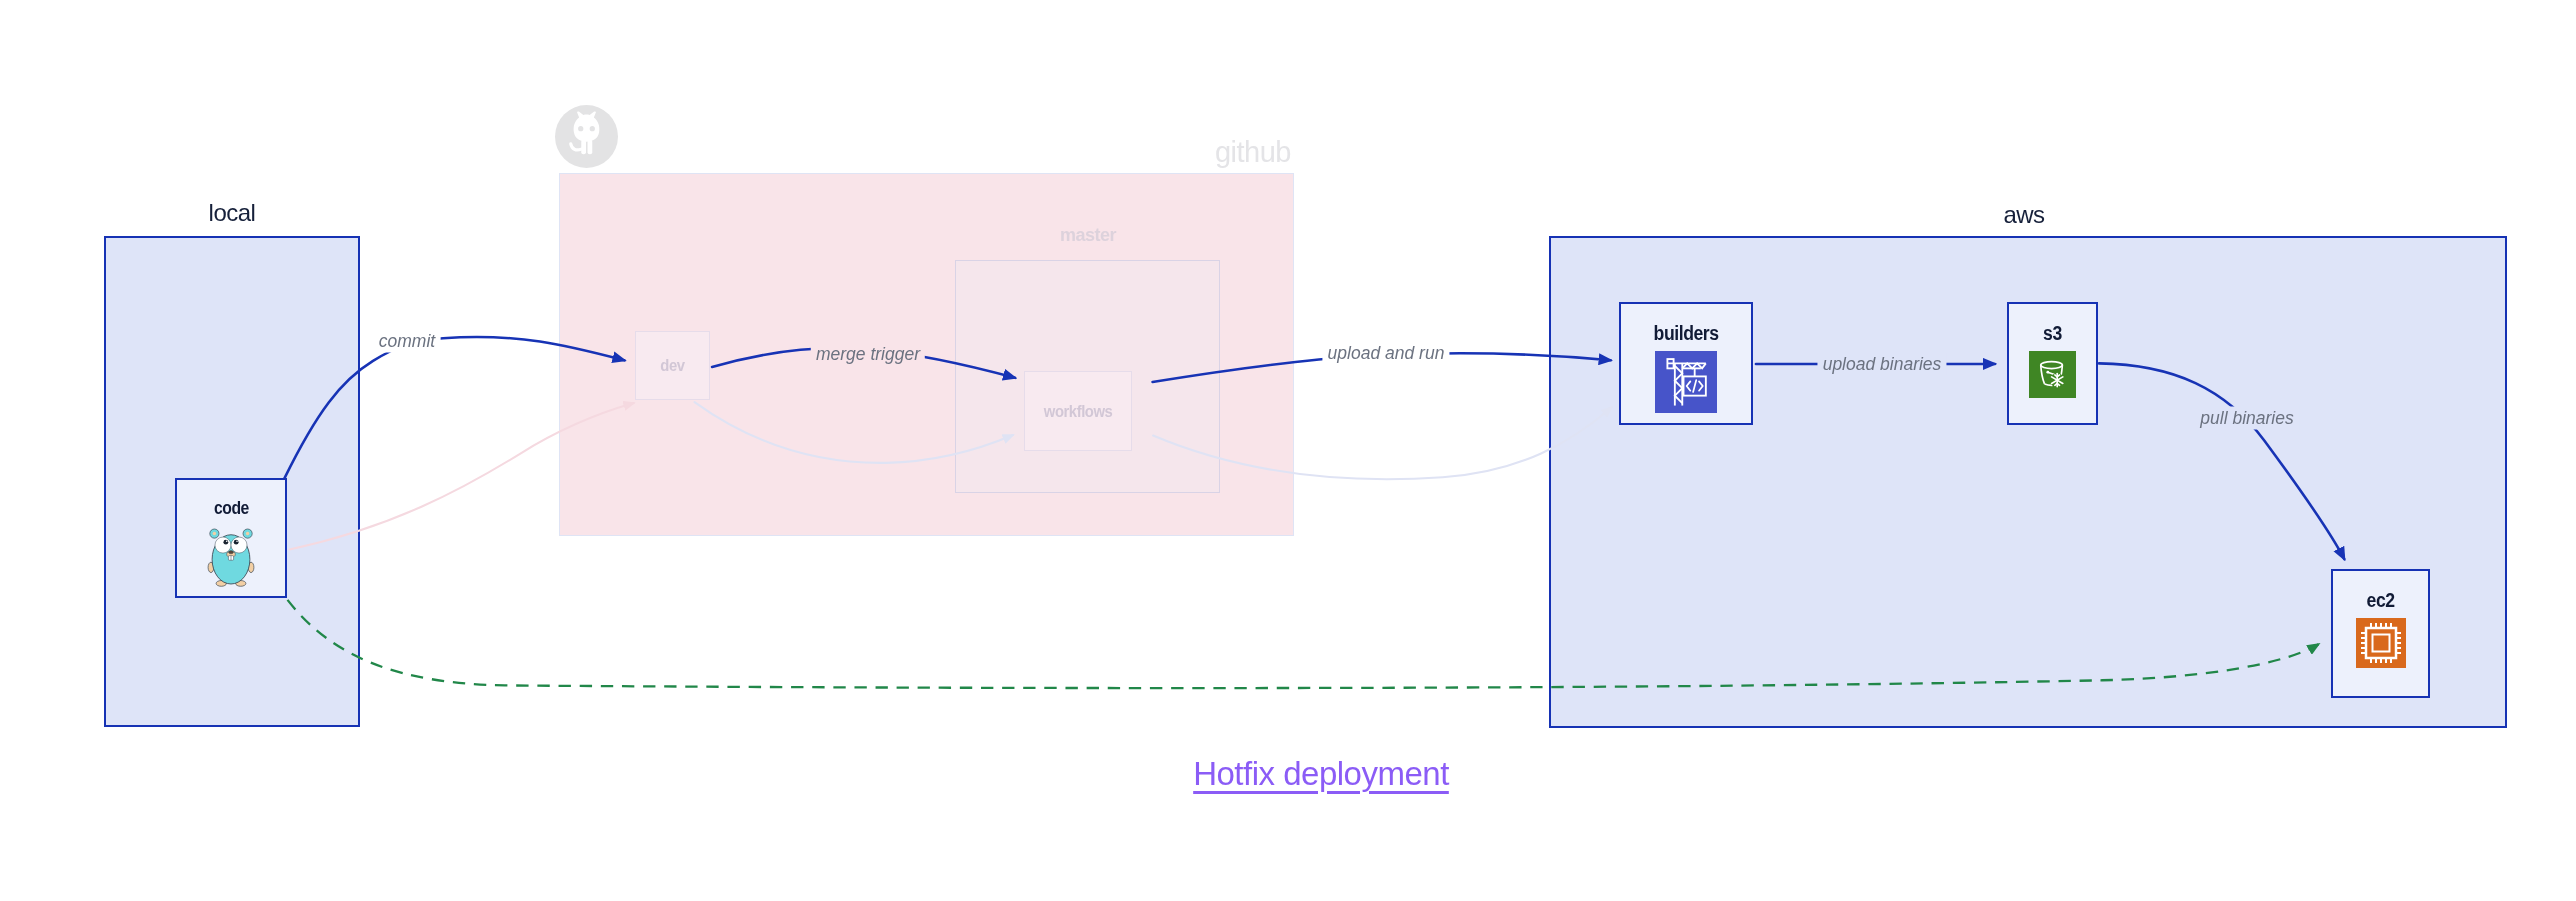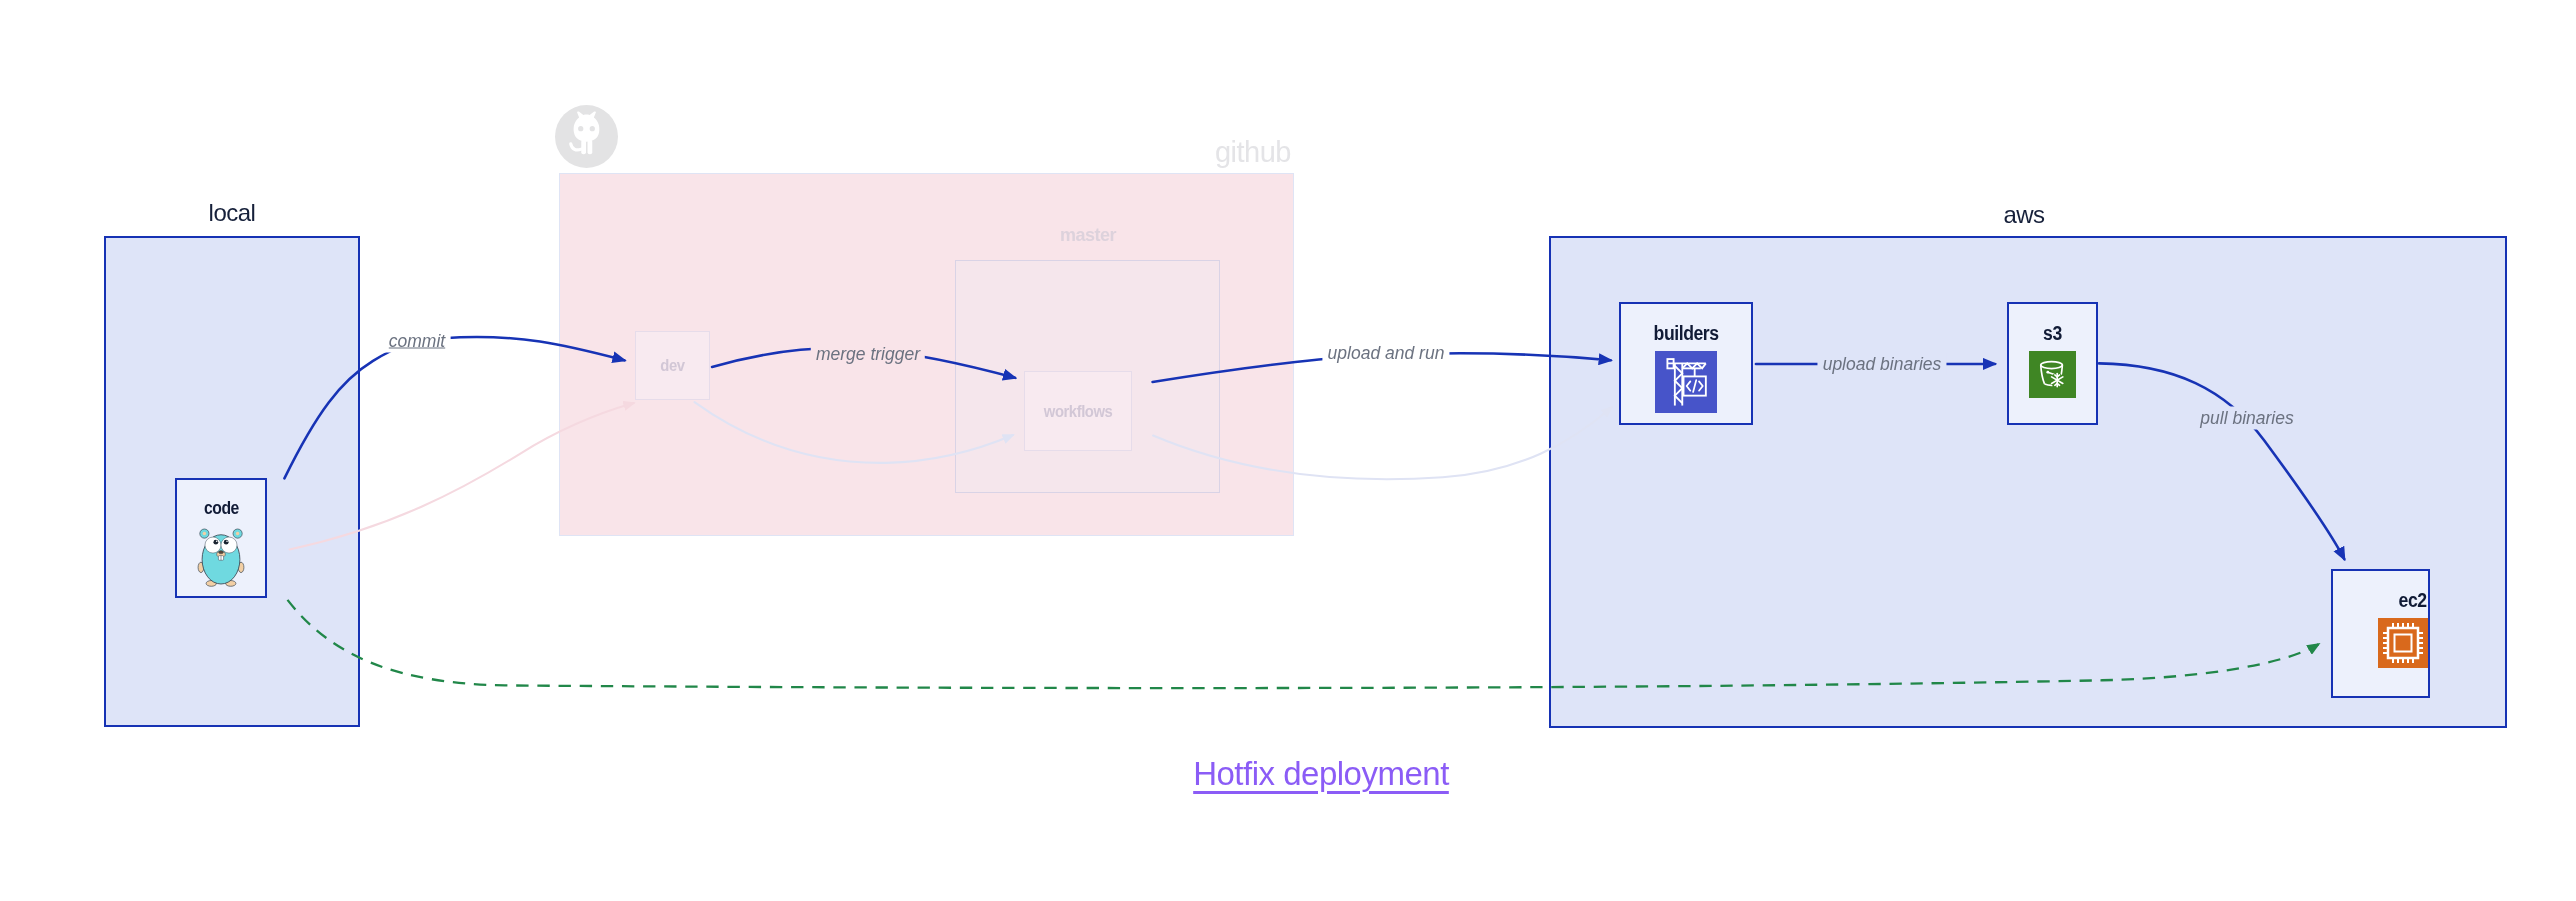--- a/index.html
+++ b/index.html
@@ -50,24 +50,24 @@
     font-size:29px;color:var(--watermark-gray);letter-spacing:-0.5px;white-space:nowrap;text-align:right;
   }
   .octocat{position:absolute;left:555px;top:105px;width:63px;height:63px;}
   
   .node{
     position:absolute;box-sizing:border-box;display:flex;flex-direction:column;
     align-items:center;padding-top:18px;gap:6.2px;
     background:var(--node-fill);border:2.1px solid var(--container-border);
   }
   .node-label{font-size:18.5px;font-weight:700;color:#111b36;letter-spacing:-0.5px;white-space:nowrap;}
-  .node-code{left:175px;top:478px;width:92px;height:120px;}
+  .node-code{left:175px;top:478px;width:112px;height:120px;}
   .node-builders{left:1619px;top:302px;width:134px;height:123px;}
   .node-s3{left:2007px;top:302px;width:91px;height:123px;}
-  .node-ec2{left:2331px;top:569px;width:99px;height:129px;align-items:flex-end;}
+  .node-ec2{left:2331px;top:569px;width:99px;height:129px;}
   .ghost-node{
     position:absolute;box-sizing:border-box;display:flex;align-items:center;justify-content:center;
     background:var(--ghost-node-fill);border:1.5px solid var(--ghost-node-border);
   }
   .ghost-node .node-label{color:var(--ghost-node-text);font-size:16.5px;}
   .node-dev{left:635px;top:331px;width:75px;height:69px;}
   .node-workflows{left:1024px;top:371px;width:108px;height:80px;}
   .icon-box{flex:0 0 auto;}
   .icon-codebuild{width:62px;height:62px;background:var(--codebuild-bg);}
   .icon-s3{width:47px;height:47px;background:var(--s3-bg);}
@@ -76,21 +76,21 @@
   
   .edges{position:absolute;left:0;top:0;width:2604px;height:902px;}
   .edge-label{
     position:absolute;transform:translate(-50%,-50%);
     font-size:17.5px;font-style:italic;color:var(--label-gray);
     padding:1px 5.2px;white-space:nowrap;
   }
   .bg-white{background:#ffffff;}
   .bg-pink{background:var(--github-fill);}
   .bg-lav{background:var(--container-fill);}
-  .lbl-commit{left:417px;top:341px;text-decoration:underline;}
+  .lbl-commit{left:407px;top:341px;}
   .lbl-merge{left:868px;top:354px;}
   .lbl-uploadrun{left:1386px;top:353px;}
   .lbl-uploadbin{left:1882px;top:364px;}
   .lbl-pullbin{left:2247px;top:418px;}
   .diagram-title{
     position:absolute;left:1321px;top:774px;transform:translate(-50%,-50%);
     font-size:33px;color:#8b5cf6;letter-spacing:-0.5px;white-space:nowrap;
     text-decoration:underline;text-decoration-thickness:2.6px;text-underline-offset:6.2px;
   }
 </style>

